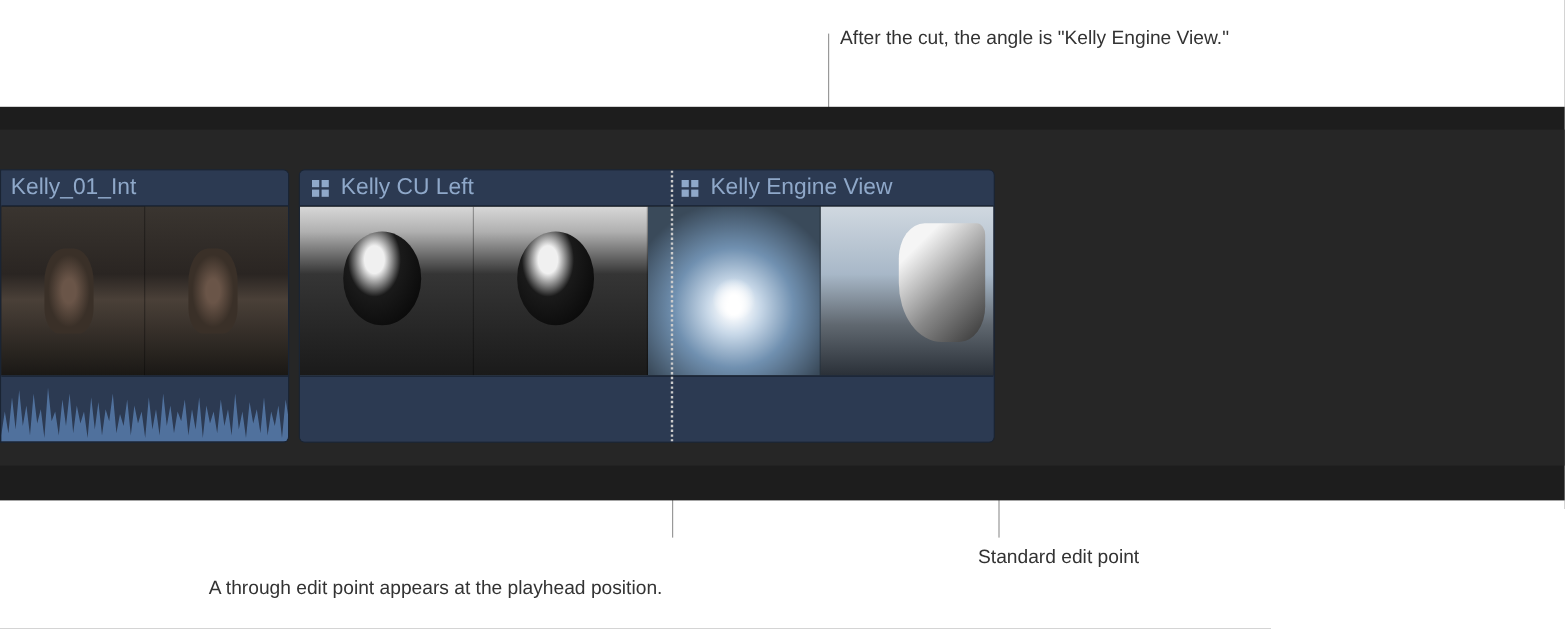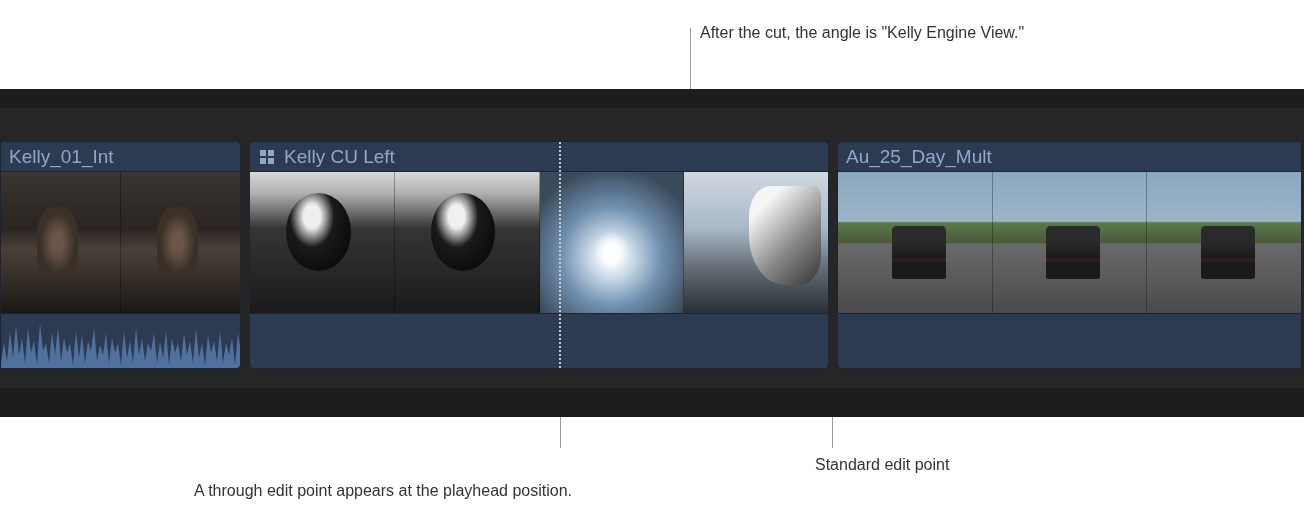--- a/index.html
+++ b/index.html
@@ -21,21 +21,21 @@
       color: #333333;
       line-height: 1.4;
       font-weight: 400;
     }
     .annotation-top {
       top: 22px;
       left: 700px;
     }
     .annotation-bottom-left {
       bottom: 22px;
-      left: 192px;
+      left: 172px;
       text-align: right;
       width: 380px;
     }
     .annotation-bottom-right {
       bottom: 48px;
       left: 815px;
     }
     .leader-line {
       position: absolute;
       background: #999999;
@@ -284,31 +284,31 @@
           <div class="clip-thumbs">
             <div class="thumb thumb-helmet"></div>
             <div class="thumb thumb-helmet"></div>
             <div class="thumb thumb-engine"></div>
             <div class="thumb thumb-engine2"></div>
           </div>
           <div class="clip-audio"></div>
           <div class="through-edit" style="left:309px"></div>
         </div>
 
+        <div class="clip3-overlay">
+          <span class="multicam-icon">
+            <svg width="16" height="16" viewBox="0 0 16 16">
+              <rect x="1" y="1" width="6" height="6" fill="#8fa8c9"></rect>
+              <rect x="9" y="1" width="6" height="6" fill="#8fa8c9"></rect>
+              <rect x="1" y="9" width="6" height="6" fill="#8fa8c9"></rect>
+              <rect x="9" y="9" width="6" height="6" fill="#8fa8c9"></rect>
+            </svg>
+          </span>
+          <span>Kelly Engine View</span>
+        </div>
       </div>
 
       <div class="gap"></div>
 
-      <div class="clip clip4">
-        <div class="clip-header">
-          <span>Au_25_Day_Mult</span>
-        </div>
-        <div class="clip-thumbs">
-          <div class="thumb thumb-road"></div>
-          <div class="thumb thumb-road"></div>
-          <div class="thumb thumb-road"></div>
-        </div>
-        <div class="clip-audio"></div>
-      </div>
 
     </div>
   </div>
 </div>
 
 </body></html>

